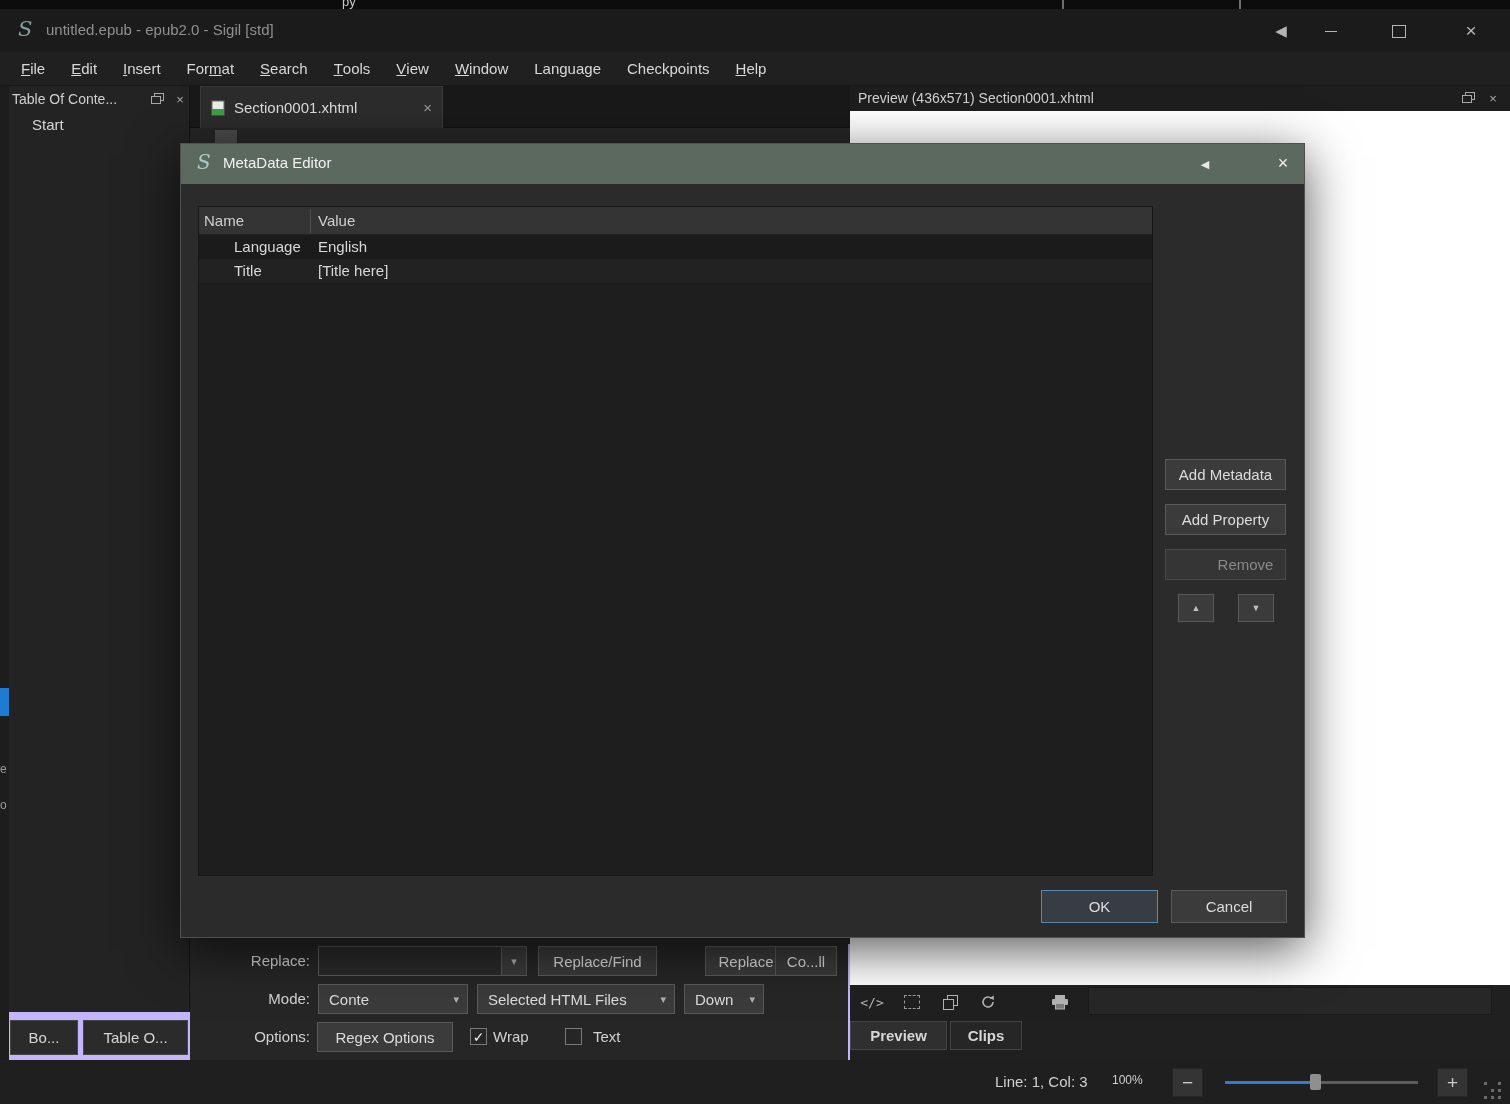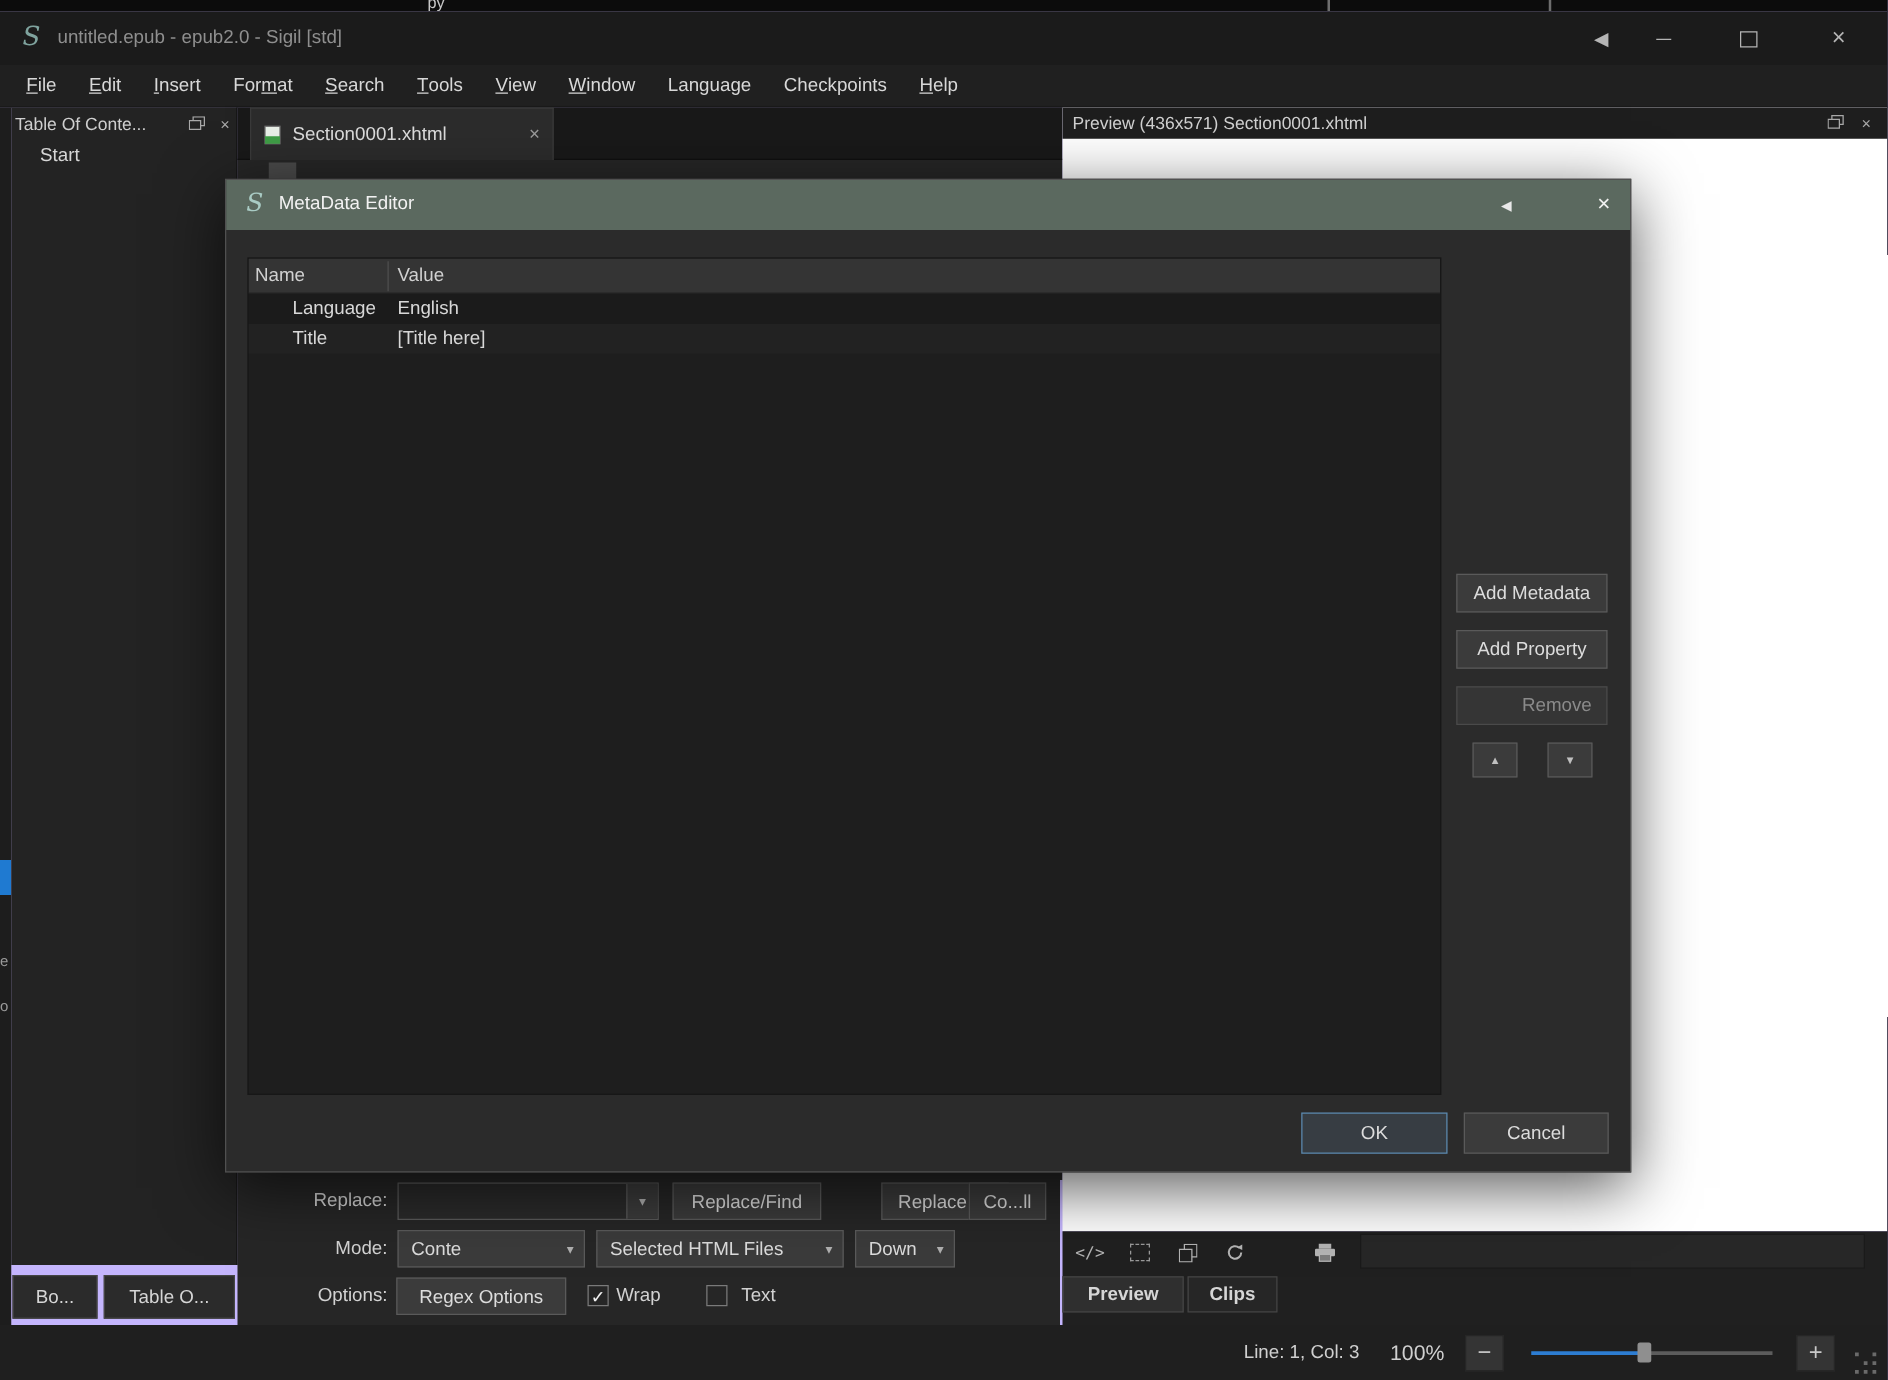--- a/index.html
+++ b/index.html
@@ -68,21 +68,21 @@
   #icon-select span{width:14px;height:12px;border:1px dashed #9a9a9a;display:block;}
   #clips-bar{position:absolute;left:238px;top:2px;width:404px;height:28px;background:#272727;border:1px solid #1a1a1a;box-sizing:border-box;}
   .br-tab{position:absolute;top:36px;height:29px;border:1px solid #454545;box-sizing:border-box;display:flex;align-items:center;justify-content:center;font-size:15px;color:#d6d6d6;font-weight:bold;}
 
   
   .bl-tab{position:absolute;top:1020px;height:35px;background:#2b2b2b;border:1px solid #454545;box-sizing:border-box;display:flex;align-items:center;justify-content:center;font-size:15px;color:#d6d6d6;}
 
   
   #statusbar{left:0;top:1060px;width:1510px;height:44px;background:#1f1f1f;}
   #line-col{position:absolute;left:995px;top:13px;font-size:15px;color:#d0d0d0;}
-  #zoom-pct{position:absolute;left:1112px;top:13px;font-size:17px;color:#d0d0d0;}
+  #zoom-pct{position:absolute;left:1112px;top:13px;font-size:12px;color:#d0d0d0;}
   .zoom-btn{position:absolute;top:8px;width:31px;height:29px;background:#343434;border:1px solid #262626;color:#c8c8c8;display:flex;align-items:center;justify-content:center;font-size:19px;box-sizing:border-box;}
   #zoom-slider{position:absolute;left:1225px;top:8px;width:193px;height:28px;}
   #zoom-track-active{position:absolute;left:0;top:13px;width:90px;height:3px;background:#2d7dd2;}
   #zoom-track-rest{position:absolute;left:90px;top:13px;width:103px;height:3px;background:#5c5c5c;}
   #zoom-handle{position:absolute;left:85px;top:6px;width:11px;height:16px;background:#8f8f8f;border-radius:2px;}
   #resize-grip{position:absolute;left:1484px;top:1082px;width:22px;height:19px;}
   #resize-grip::before{content:"";position:absolute;width:3px;height:3px;background:#6a6a6a;box-shadow:0 14px 0 #6a6a6a,7px 7px 0 #6a6a6a,7px 14px 0 #6a6a6a,14px 0 0 #6a6a6a,14px 7px 0 #6a6a6a,14px 14px 0 #6a6a6a;}
 
   
   #metadata-dialog{left:180px;top:143px;width:1125px;height:795px;background:#2b2b2b;border:1px solid #505050;box-shadow:0 12px 48px rgba(0,0,0,.65);box-sizing:border-box;z-index:40;}

